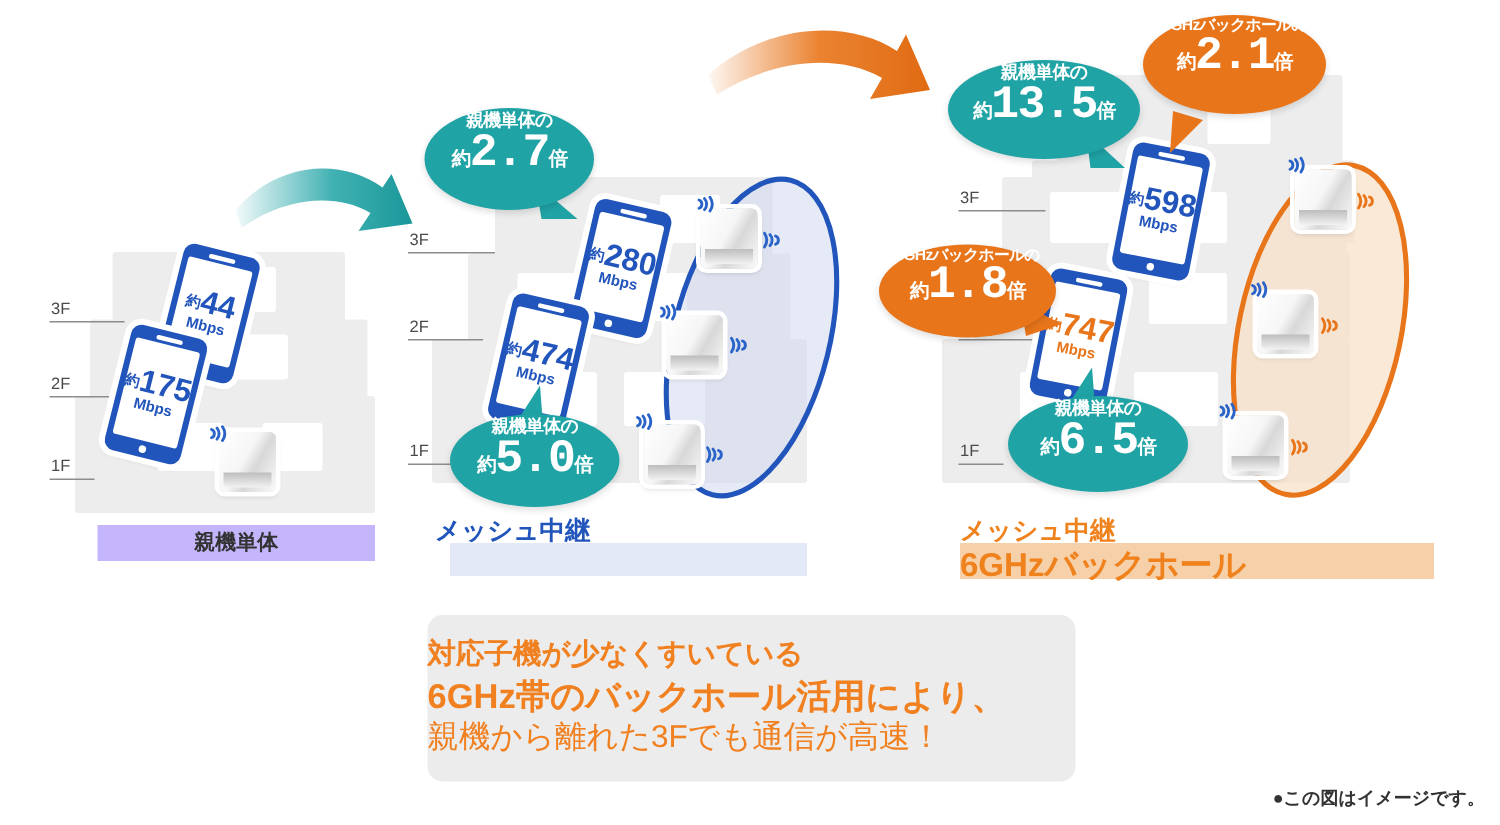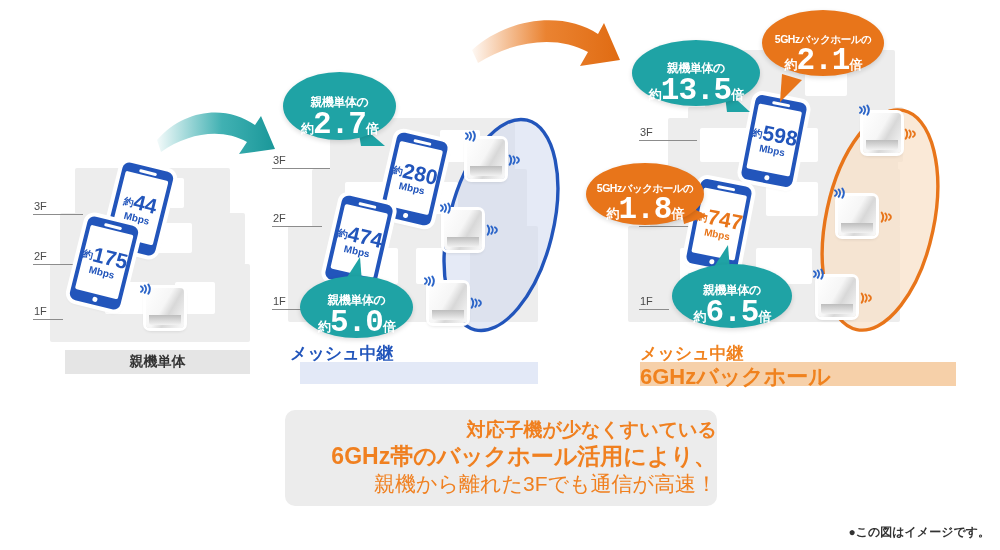--- a/index.html
+++ b/index.html
@@ -33,42 +33,42 @@
   .router{position:absolute;width:38px;height:40px;}
   .router .box{position:absolute;left:0;top:0;width:38px;height:40px;
       background:linear-gradient(120deg,#ffffff 0%,#f6f6f6 45%,#d8d8d8 62%,#fbfbfb 100%);
       border-radius:4px;box-shadow:0 0 0 3px #fff,0 2px 4px rgba(0,0,0,.22);}
   .router .fold{position:absolute;left:3px;bottom:3px;width:32px;height:10px;
       background:linear-gradient(180deg,#bdbdbd,#f2f2f2);border-radius:0 0 3px 3px;}
   .wifi{position:absolute;width:22px;height:22px;}
 
   
   .bub{position:absolute;border-radius:50%;display:flex;flex-direction:column;
-       align-items:center;justify-content:flex-end;color:#fff;text-align:center;
+       align-items:center;justify-content:flex-start;color:#fff;text-align:center;
        box-shadow:0 2px 5px rgba(0,0,0,.14);}
   .bub .top{font-size:12px;font-weight:bold;letter-spacing:-.5px;margin-bottom:-2px;}
   .bub .big{font-weight:bold;letter-spacing:-1px;line-height:1;white-space:nowrap;font-family:Liberation Mono, monospace;}
   .bub .big .sm{font-size:13px;}
   .bub .big .xl{font-size:31px;}
   .teal{background:#1fa3a5;}
   .orng{background:#e8751a;}
 
   
   .banner{position:absolute;}
   .banner .l1{font-size:17px;font-weight:bold;line-height:1.15;}
   .banner .l2{font-size:22px;font-weight:bold;line-height:1.15;}
   .band{position:absolute;}
 
-  .greylabel{position:absolute;background:#e5e5e5;display:flex;align-items:center;
+  .greylabel{position:absolute;background:#c4b5fd;display:flex;align-items:center;
              justify-content:center;font-size:14px;font-weight:bold;color:#333;}
 
   
-  #caption{position:absolute;left:285px;top:410px;width:432px;height:96px;
+  #caption{position:absolute;left:285px;top:410px;width:432px;height:111px;
       background:#ececec;border-radius:10px;display:flex;flex-direction:column;
-      align-items:flex-end;justify-content:center;color:#f08020;}
+      align-items:flex-start;justify-content:center;color:#f08020;}
   #caption .c1{font-size:19px;font-weight:bold;line-height:1.28;}
   #caption .c2{font-size:23px;font-weight:bold;line-height:1.28;}
   #caption .c3{font-size:21px;font-weight:normal;line-height:1.28;}
   #note{position:absolute;right:10px;top:524px;font-size:12px;color:#333;font-weight:bold;}
 </style>
 </head>
 <body>
 
 <div id="stage">
 

